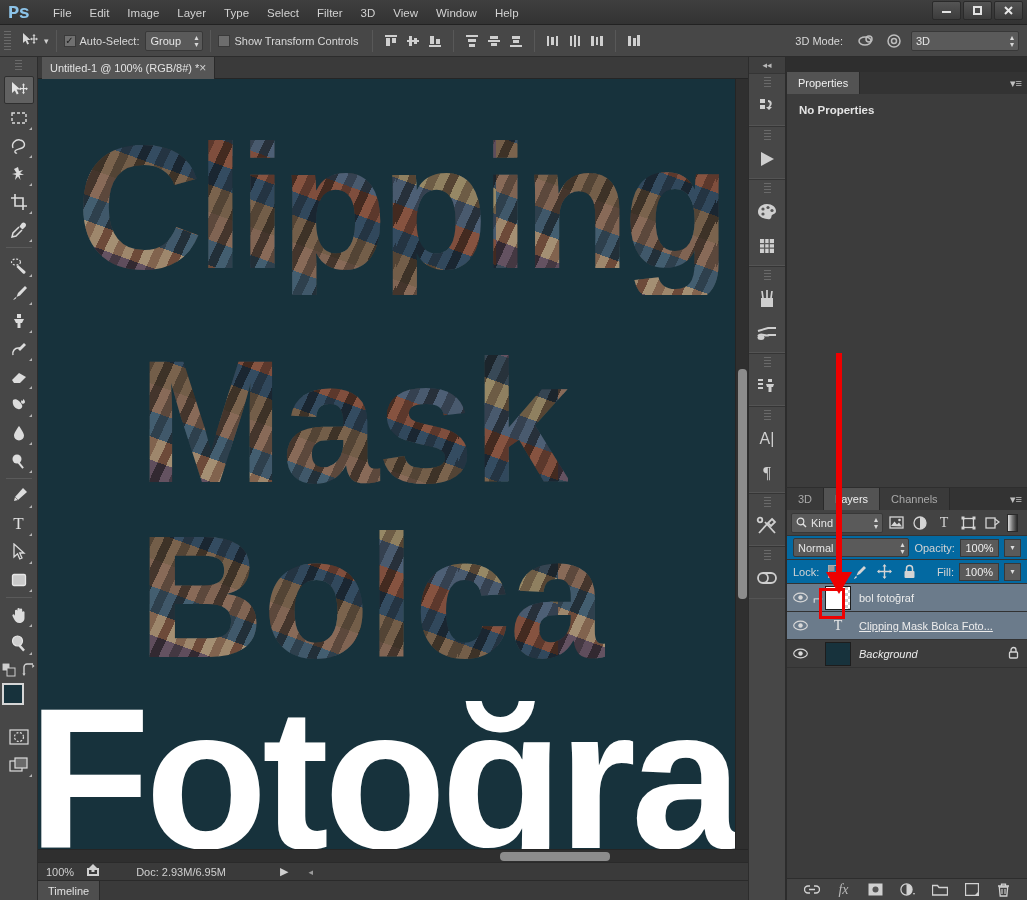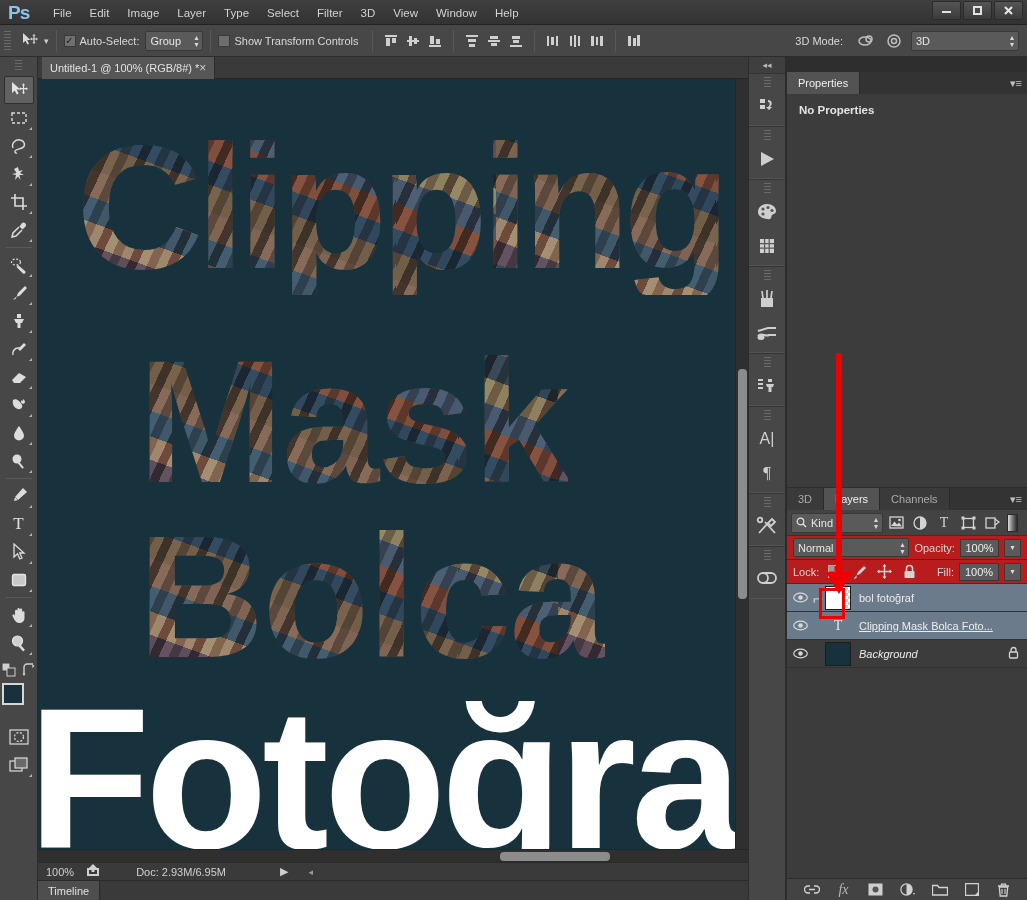--- a/index.html
+++ b/index.html
@@ -15,21 +15,21 @@
 
   
   .titlebar {
     position: absolute; left: 0; top: 0; width: 1027px; height: 25px;
     background: linear-gradient(#3f3f3f, #333);
     border-bottom: 1px solid #222;
   }
   .ps-logo {
     position: absolute; left: 8px; top: 2px;
     font-size: 19px; font-weight: bold; color: #8cc3e8;
-    font-family: Liberation Sans, sans-serif; letter-spacing: -1px;
+    font-family: Liberation Mono, monospace; letter-spacing: -1px;
   }
   .menubar { position: absolute; left: 44px; top: 0; height: 25px; display: flex; align-items: center; }
   .menu-item {
     padding: 4px 9px; color: #d2d2d2; font-size: 11.5px; cursor: default;
     line-height: 14px;
   }
   .wincontrols { position: absolute; right: 4px; top: 1px; display: flex; gap: 2px; }
   .wbtn {
     width: 29px; height: 19px; background: linear-gradient(#545454,#3c3c3c);
     border: 1px solid #2a2a2a; border-radius: 2px;
@@ -213,21 +213,21 @@
   .kind-select {
     width: 92px; height: 20px; background: #5a5a5a; border: 1px solid #383838;
     border-radius: 2px; display: flex; align-items: center; padding: 0 4px;
     justify-content: space-between; color: #e6e6e6; font-size: 11px;
   }
   .filter-ico { width: 22px; height: 20px; display: flex; align-items: center; justify-content: center; }
   .fswitch { width: 11px; height: 18px; margin-left: 2px;
     background: linear-gradient(to right,#ddd,#777,#2a2a2a); border: 1px solid #2a2a2a; }
   .blendrow, .lockrow {
     height: 24px; display: flex; align-items: center; padding: 0 6px; gap: 5px;
-    border-bottom: 1px solid #333; background: #b91c1c;
+    border-bottom: 1px solid #333; background: #0369a1;
   }
   .blend-select {
     width: 118px; height: 19px; background: #5a5a5a; border: 1px solid #383838;
     border-radius: 2px; display: flex; align-items: center; padding: 0 4px;
     justify-content: space-between; color: #e6e6e6; font-size: 11px;
   }
   .numfield {
     width: 40px; height: 18px; background: #5a5a5a; border: 1px solid #383838;
     color: #eee; font-size: 11px; display: flex; align-items: center; justify-content: center;
   }

